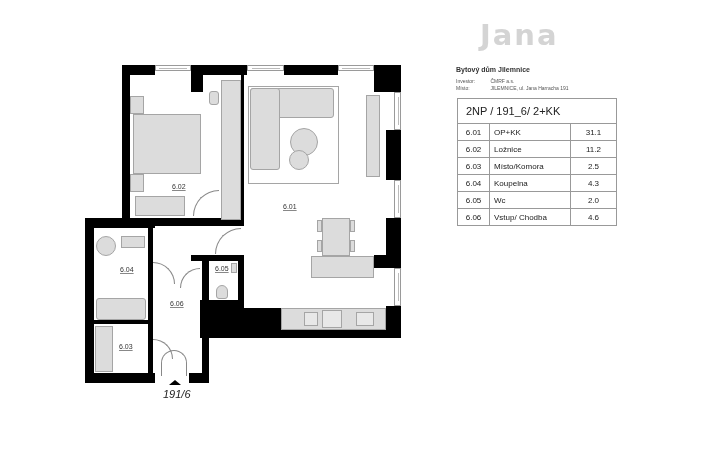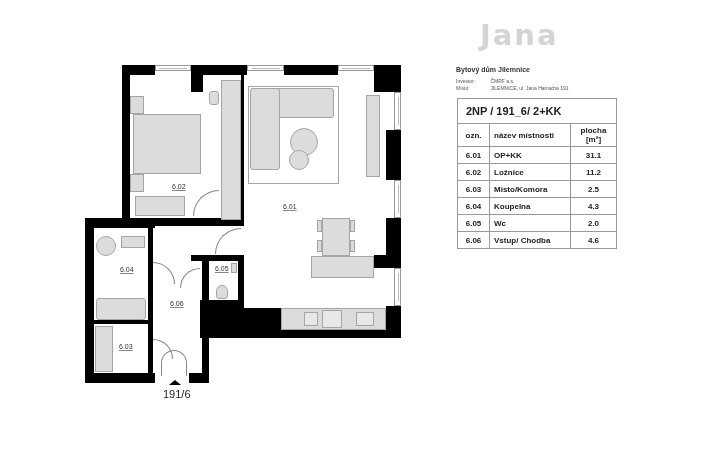--- a/index.html
+++ b/index.html
@@ -11,26 +11,26 @@
   .winv::after { content: ""; position: absolute; top: 10%; bottom: 10%; left: 50%; width: 1px; background: #bbb; }
   .furn { position: absolute; background: #dcdcdc; border: 1px solid #a5a5a5; }
   .line { position: absolute; background: #a5a5a5; }
   .room-label { position: absolute; font-size: 7px; color: #333; text-decoration: underline; text-decoration-color: #888; }
   .door { position: absolute; border: 1px solid #888; }
   .logo { position: absolute; left: 480px; top: 18px; font-size: 29px; font-weight: bold; color: #d4d4d4; letter-spacing: 2px; font-family: "DejaVu Sans", sans-serif; }
   .project-title { position: absolute; left: 456px; top: 66px; font-size: 7px; font-weight: bold; color: #333; }
   .meta-row { position: absolute; left: 456px; font-size: 5px; color: #555; }
   .meta-row span.k { display: inline-block; width: 33px; }
   table.rooms { position: absolute; left: 457px; top: 98px; width: 160px; border-collapse: collapse; font-size: 8px; }
-  table.rooms td, table.rooms th { border: 1px solid #999; padding: 2px 4px; font-weight: bold; height: 17px; }
+  table.rooms td, table.rooms th { border: 1px solid #999; padding: 2px 4px; font-weight: normal; height: 17px; }
   table.rooms .hdr { font-size: 11px; text-align: left; padding: 6px 8px; height: 24px; }
   table.rooms th { font-weight: bold; font-size: 8px; }
   .c-code { width: 32px; text-align: center; }
   .c-area { width: 46px; text-align: center; }
-  .unit-label { position: absolute; left: 163px; top: 388px; font-size: 11px; color: #222; }
+  .unit-label { position: absolute; left: 163px; top: 388px; font-size: 11px; color: #222; font-style: italic; }
   .entry-arrow { position: absolute; left: 169px; top: 380px; width: 0; height: 0; border-left: 6px solid transparent; border-right: 6px solid transparent; border-bottom: 5px solid #000; }
 </style>
 </head>
 <body>
 
 <div class="logo">Jana</div>
 
 <div class="project-title">Bytový dům Jilemnice</div>
 <div class="meta-row" style="top:78px;">
   <span class="k">Investor:</span>
@@ -39,25 +39,20 @@
 <div class="meta-row" style="top:85px;">
   <span class="k">Místo:</span>
   <span>JILEMNICE, ul. Jana Harracha 191</span>
 </div>
 
 <table class="rooms">
   <tbody>
       <tr>
         <td colspan="3" class="hdr">2NP / 191_6/  2+KK</td>
       </tr>
-  <tr>
-    <th class="c-code">ozn.</th>
-    <th style="text-align:left">název místnosti</th>
-    <th class="c-area">plocha [m²]</th>
-  </tr>
   <tr>
         <td class="c-code">6.01</td>
         <td>OP+KK</td>
         <td class="c-area">31.1</td>
       </tr>
   <tr>
         <td class="c-code">6.02</td>
         <td>Ložnice</td>
         <td class="c-area">11.2</td>
       </tr>

